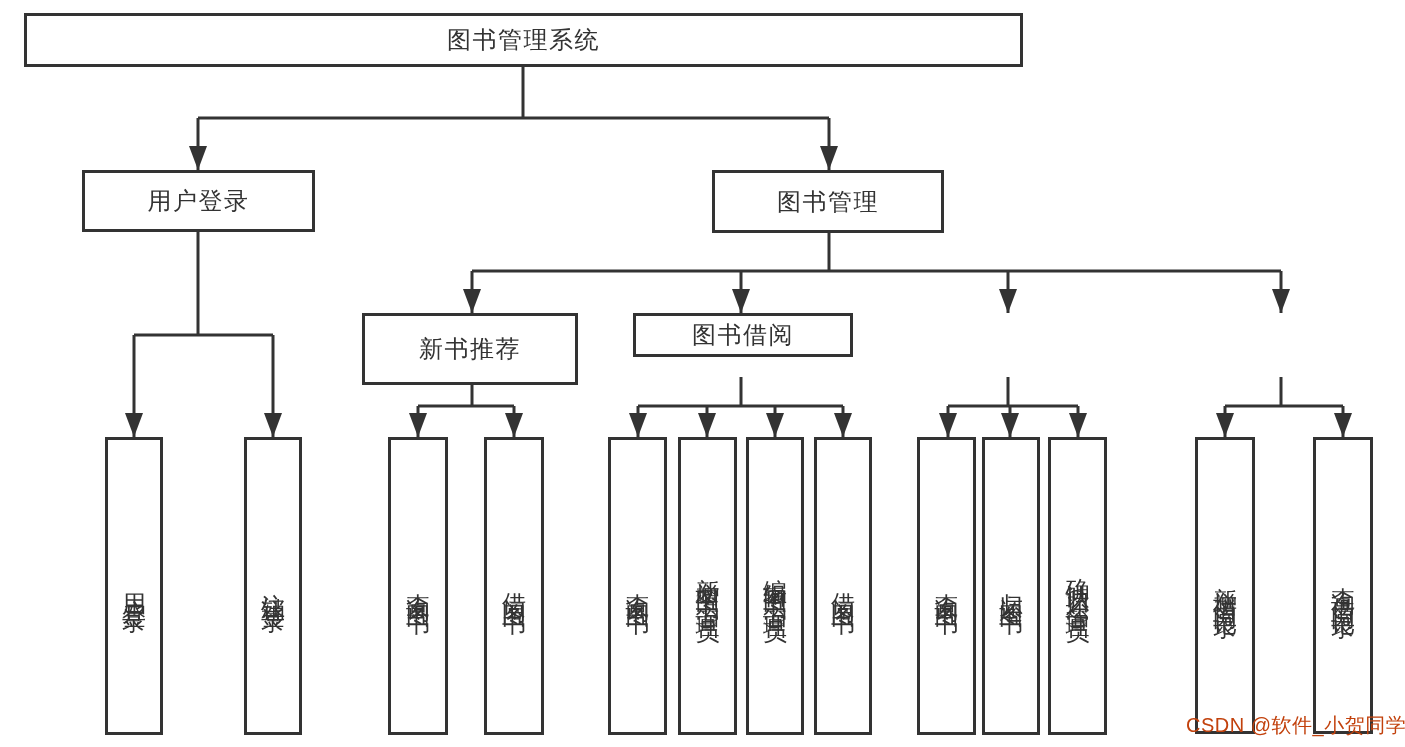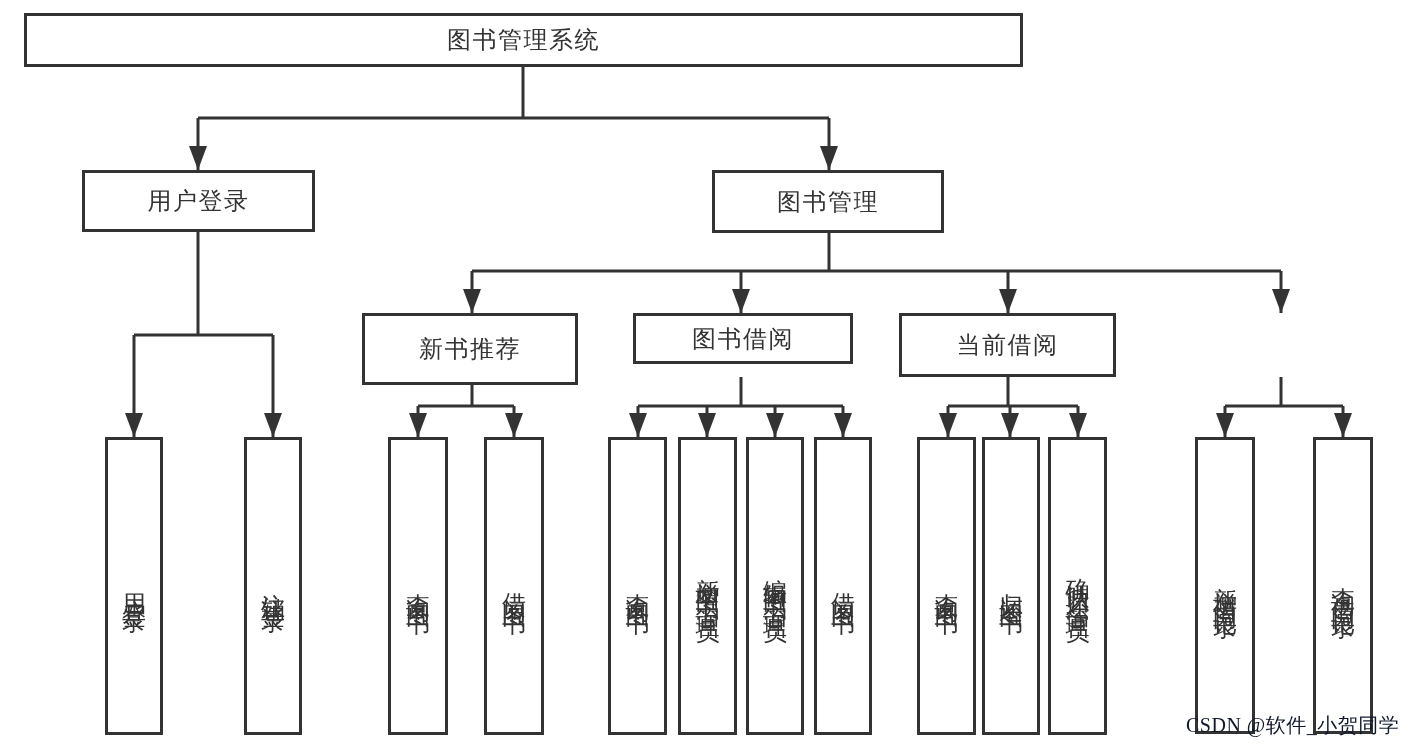--- a/index.html
+++ b/index.html
@@ -27,24 +27,23 @@
     font-size:24px;
     line-height:1;
     letter-spacing:6px;
     color:#333333;
   }
   .watermark{
     position:absolute;
     left:1186px;top:712px;
     font-size:20px;
     letter-spacing:0.5px;
-    color:#0f172a;
+    color:#c2410c;
     white-space:nowrap;
     z-index:5;
-    font-family:Liberation Serif, serif;
   }
 </style>
 </head>
 <body>
 
 <div class="canvas">
 
   <svg class="connectors" width="1405" height="747" viewBox="0 0 1405 747">
     <g stroke="#333333" stroke-width="3" fill="none">
 
@@ -118,25 +117,22 @@
   <div class="node h" style="left:82px;top:170px;width:233px;height:62px">
     <span>用户登录</span>
   </div>
   <div class="node h" style="left:712px;top:170px;width:232px;height:63px">
     <span>图书管理</span>
   </div>
 
   <div class="node h" style="left:362px;top:313px;width:216px;height:72px">
     <span>新书推荐</span>
   </div>
-  <div class="node h" style="left:633px;top:313px;width:220px;height:51px">
+  <div class="node h" style="left:633px;top:313px;width:220px;height:44px">
     <span>图书借阅</span>
-  </div>
-  <div class="node h" style="left:899px;top:313px;width:217px;height:64px">
-    <span>当前借阅</span>
   </div>
 
   <div class="node v" style="left:105px;top:437px;width:58px;height:298px">
     <span>用户登录</span>
   </div>
   <div class="node v" style="left:244px;top:437px;width:58px;height:298px">
     <span>注销登录</span>
   </div>
   <div class="node v" style="left:388px;top:437px;width:60px;height:298px">
     <span>查询图书</span>

